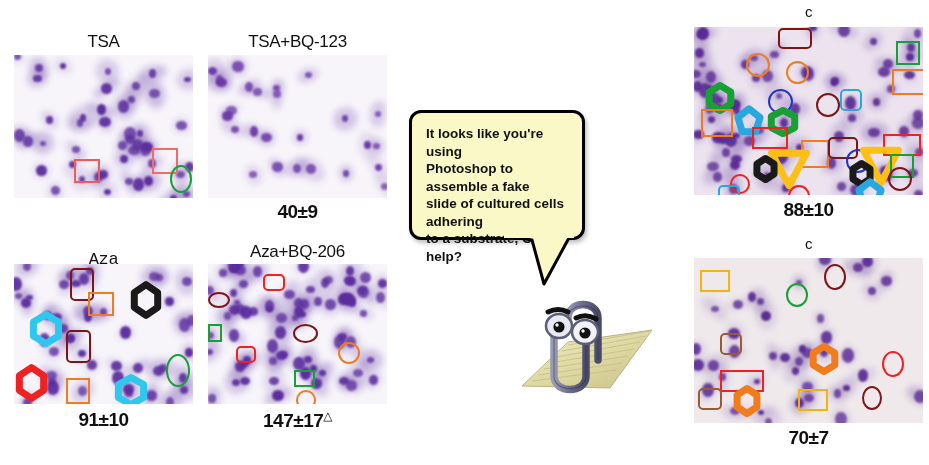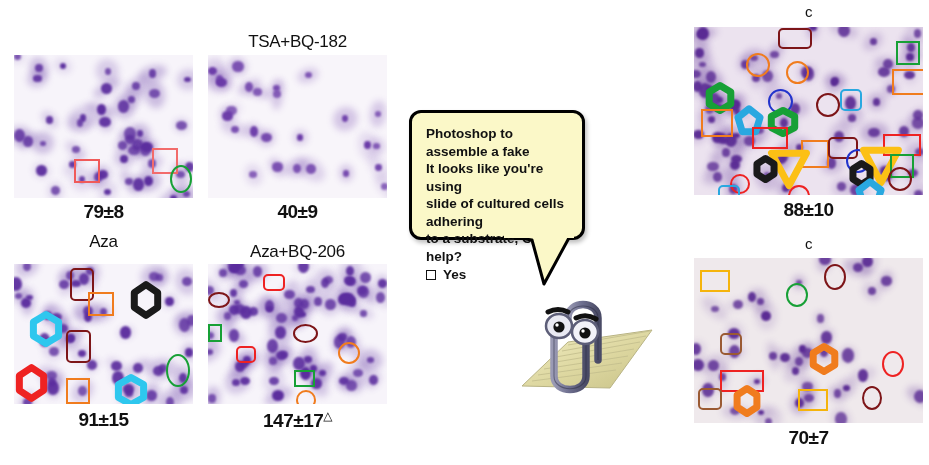--- a/index.html
+++ b/index.html
@@ -42,20 +42,21 @@
   .cbx{width:10px;height:10px;border:1.6px solid #111;display:inline-block;
        box-sizing:border-box;background:transparent;}
 
   .clippy{position:absolute;}
 </style>
 </head>
 <body>
 
 <div id="panels">
     <div class="panel-wrap" style="left: 0px; top: 0px; width: 929px; height: 465px; pointer-events: none;">
+      <div class="panel-title" style="position: absolute; left: 14px; top: 33px; width: 179px;">TSA</div>
       <div class="micrograph" style="position: absolute; left: 14px; top: 55px; width: 179px; height: 143px; background: rgb(247, 244, 250);">
         <div class="cell" style="left: 39.8591px; top: 4.17781px; width: 18.2523px; height: 13.6184px; background: rgb(91, 45, 158); opacity: 0.14; filter: blur(3.5px); transform: rotate(27deg);"></div>
         <div class="cell" style="left: 45.5223px; top: 7.51214px; width: 6.92591px; height: 6.94971px; background: rgb(91, 45, 158); opacity: 0.96; filter: blur(0.8px);"></div>
         <div class="cell" style="left: 19.1408px; top: 107.975px; width: 16.9582px; height: 15.1712px; background: rgb(91, 45, 158); opacity: 0.16; filter: blur(3.5px); transform: rotate(28deg);"></div>
         <div class="cell" style="left: 22.442px; top: 110.217px; width: 10.3559px; height: 10.6857px; background: rgb(91, 45, 158); opacity: 0.94; filter: blur(0.8px);"></div>
         <div class="cell" style="left: 50.0144px; top: 88.7718px; width: 24.0853px; height: 11.9054px; background: rgb(91, 45, 158); opacity: 0.2; filter: blur(3.5px); transform: rotate(37deg);"></div>
         <div class="cell" style="left: 57.857px; top: 91.3202px; width: 8.39998px; height: 6.80865px; background: rgb(91, 45, 158); opacity: 0.75; filter: blur(0.8px);"></div>
         <div class="cell" style="left: -3.79911px; top: -6.12066px; width: 14.2318px; height: 14.7693px; background: rgb(91, 45, 158); opacity: 0.14; filter: blur(3.5px); transform: rotate(146deg);"></div>
         <div class="cell" style="left: -0.273975px; top: -2.39228px; width: 7.1815px; height: 7.31252px; background: rgb(91, 45, 158); opacity: 0.76; filter: blur(0.8px);"></div>
         <div class="cell" style="left: 116.67px; top: 119.186px; width: 16.2669px; height: 20.879px; background: rgb(91, 45, 158); opacity: 0.17; filter: blur(3.5px); transform: rotate(68deg);"></div>
@@ -139,24 +140,23 @@
         <div class="cell" style="left: 102.404px; top: 94.2057px; width: 15.7107px; height: 19.5624px; background: rgb(91, 45, 158); opacity: 0.24; filter: blur(3.5px); transform: rotate(107deg);"></div>
         <div class="cell" style="left: 106.37px; top: 99.7874px; width: 7.77926px; height: 8.39902px; background: rgb(91, 45, 158); opacity: 0.96; filter: blur(0.8px);"></div>
         <div class="cell" style="left: 125.771px; top: 28.5239px; width: 29.2971px; height: 20.3862px; background: rgb(91, 45, 158); opacity: 0.28; filter: blur(3.5px); transform: rotate(79deg);"></div>
         <div class="cell" style="left: 134.708px; top: 34.0366px; width: 11.4234px; height: 9.36076px; background: rgb(91, 45, 158); opacity: 0.76; filter: blur(0.8px);"></div>
         <div class="cell" style="left: 107.467px; top: 70.5749px; width: 16.5047px; height: 15.1997px; background: rgb(91, 45, 158); opacity: 0.18; filter: blur(3.5px); transform: rotate(164deg);"></div>
         <div class="cell" style="left: 109.726px; top: 71.5711px; width: 11.9871px; height: 13.2074px; background: rgb(91, 45, 158); opacity: 0.75; filter: blur(0.8px);"></div>
         <div class="ann rect" style="border: 2.4px solid rgb(240, 90, 90); position: absolute; box-sizing: border-box; left: 60px; top: 104px; width: 26px; height: 24px;"></div>
         <div class="ann rect" style="border: 2.4px solid rgb(242, 107, 107); position: absolute; box-sizing: border-box; left: 138px; top: 93px; width: 26px; height: 26px;"></div>
         <div class="ann ellipse" style="border: 2.4px solid rgb(23, 160, 54); border-radius: 50%; position: absolute; box-sizing: border-box; left: 156px; top: 110px; width: 22px; height: 28px;"></div>
       </div>
-      <div class="panel-value" style="position: absolute; left: 14px; top: 202px; width: 179px;"><span>79±8</span></div>
     </div>
     <div class="panel-wrap" style="left: 0px; top: 0px; width: 929px; height: 465px; pointer-events: none;">
-      <div class="panel-title" style="position: absolute; left: 208px; top: 33px; width: 179px;">TSA+BQ-182</div>
+      <div class="panel-title" style="position: absolute; left: 208px; top: 33px; width: 179px;">TSA+BQ-123</div>
       <div class="micrograph" style="position: absolute; left: 208px; top: 55px; width: 179px; height: 143px; background: rgb(248, 245, 250);">
         <div class="cell" style="left: 28.1032px; top: 25.0848px; width: 26.559px; height: 13.1937px; background: rgb(106, 58, 168); opacity: 0.19; filter: blur(3.5px); transform: rotate(151deg);"></div>
         <div class="cell" style="left: 37.4155px; top: 26.7317px; width: 7.93421px; height: 9.89984px; background: rgb(106, 58, 168); opacity: 0.82; filter: blur(0.8px);"></div>
         <div class="cell" style="left: 50.1134px; top: 73.9516px; width: 16.7111px; height: 16.9367px; background: rgb(106, 58, 168); opacity: 0.26; filter: blur(3.5px); transform: rotate(78deg);"></div>
         <div class="cell" style="left: 52.5501px; top: 77.5498px; width: 11.8378px; height: 9.74024px; background: rgb(106, 58, 168); opacity: 0.88; filter: blur(0.8px);"></div>
         <div class="cell" style="left: 79.5369px; top: 101.345px; width: 18.3317px; height: 23.7838px; background: rgb(106, 58, 168); opacity: 0.25; filter: blur(3.5px); transform: rotate(73deg);"></div>
         <div class="cell" style="left: 84.5751px; top: 108.678px; width: 8.25532px; height: 9.11763px; background: rgb(106, 58, 168); opacity: 0.81; filter: blur(0.8px);"></div>
         <div class="cell" style="left: 84.7188px; top: 75.1488px; width: 15.0222px; height: 14.5818px; background: rgb(106, 58, 168); opacity: 0.22; filter: blur(3.5px); transform: rotate(91deg);"></div>
         <div class="cell" style="left: 88.9744px; top: 78.9034px; width: 6.51117px; height: 7.07262px; background: rgb(106, 58, 168); opacity: 0.98; filter: blur(0.8px);"></div>
         <div class="cell" style="left: 36.5631px; top: 108.639px; width: 17.2523px; height: 21.7043px; background: rgb(106, 58, 168); opacity: 0.15; filter: blur(3.5px); transform: rotate(161deg);"></div>
@@ -200,21 +200,21 @@
         <div class="cell" style="left: 89.4939px; top: 12.934px; width: 21.7884px; height: 14.4438px; background: rgb(106, 58, 168); opacity: 0.23; filter: blur(3.5px); transform: rotate(160deg);"></div>
         <div class="cell" style="left: 96.8496px; top: 17.1159px; width: 7.07689px; height: 6.08px; background: rgb(106, 58, 168); opacity: 0.8; filter: blur(0.8px);"></div>
         <div class="cell" style="left: 11.0814px; top: 52.4375px; width: 16.3585px; height: 17.3429px; background: rgb(106, 58, 168); opacity: 0.22; filter: blur(3.5px); transform: rotate(155deg);"></div>
         <div class="cell" style="left: 13.6463px; top: 56.3551px; width: 11.2287px; height: 9.50759px; background: rgb(106, 58, 168); opacity: 0.97; filter: blur(0.8px);"></div>
         <div class="cell" style="left: 34.0824px; top: 31.1941px; width: 30.861px; height: 10.7429px; background: rgb(106, 58, 168); opacity: 0.26; filter: blur(3.5px); transform: rotate(17deg);"></div>
         <div class="cell" style="left: 44.6563px; top: 32.6145px; width: 9.71308px; height: 7.90195px; background: rgb(106, 58, 168); opacity: 0.76; filter: blur(0.8px);"></div>
       </div>
       <div class="panel-value" style="position: absolute; left: 208px; top: 202px; width: 179px;"><span>40±9</span></div>
     </div>
     <div class="panel-wrap" style="left: 0px; top: 0px; width: 929px; height: 465px; pointer-events: none;">
-      <div class="panel-title" style="position: absolute; left: 14px; top: 233px; width: 179px;">Aza</div>
+      <div class="panel-title" style="position: absolute; left: 14px; top: 251px; width: 179px; font-family: Liberation Mono, monospace;">Aza</div>
       <div class="micrograph" style="position: absolute; left: 14px; top: 264px; width: 179px; height: 140px; background: rgb(247, 244, 250);">
         <div class="cell" style="left: 25.3472px; top: 44.893px; width: 16.8657px; height: 12.769px; background: rgb(91, 45, 158); opacity: 0.24; filter: blur(3.5px); transform: rotate(94deg);"></div>
         <div class="cell" style="left: 29.3088px; top: 46.8418px; width: 8.94251px; height: 8.87138px; background: rgb(91, 45, 158); opacity: 0.97; filter: blur(0.8px);"></div>
         <div class="cell" style="left: 81.086px; top: 38.8947px; width: 16.4639px; height: 18.7023px; background: rgb(91, 45, 158); opacity: 0.21; filter: blur(3.5px); transform: rotate(128deg);"></div>
         <div class="cell" style="left: 85.6582px; top: 44.1696px; width: 7.31966px; height: 8.15243px; background: rgb(91, 45, 158); opacity: 0.82; filter: blur(0.8px);"></div>
         <div class="cell" style="left: 100.059px; top: 118.154px; width: 30.5782px; height: 21.6622px; background: rgb(91, 45, 158); opacity: 0.15; filter: blur(3.5px); transform: rotate(110deg);"></div>
         <div class="cell" style="left: 111.293px; top: 125.342px; width: 8.11065px; height: 7.28625px; background: rgb(91, 45, 158); opacity: 0.87; filter: blur(0.8px);"></div>
         <div class="cell" style="left: -5.76325px; top: 12.9857px; width: 15.8127px; height: 14.3944px; background: rgb(91, 45, 158); opacity: 0.15; filter: blur(3.5px); transform: rotate(35deg);"></div>
         <div class="cell" style="left: -3.7773px; top: 13.3495px; width: 11.8408px; height: 13.6669px; background: rgb(91, 45, 158); opacity: 0.93; filter: blur(0.8px);"></div>
         <div class="cell" style="left: 135.456px; top: 95.797px; width: 18.2378px; height: 22.5297px; background: rgb(91, 45, 158); opacity: 0.13; filter: blur(3.5px); transform: rotate(73deg);"></div>
@@ -312,21 +312,21 @@
         <div class="ann round" style="border: 2.4px solid rgb(125, 21, 24); border-radius: 5px; position: absolute; box-sizing: border-box; left: 52px; top: 66px; width: 25px; height: 33px;"></div>
         <div class="ann ellipse" style="border: 2.4px solid rgb(23, 160, 54); border-radius: 50%; position: absolute; box-sizing: border-box; left: 152px; top: 90px; width: 24px; height: 33px;"></div>
         <svg viewBox="0 0 100 100" preserveAspectRatio="none" style="overflow: visible; position: absolute; box-sizing: border-box; left: 4px; top: 103px; width: 27px; height: 32px;">
           <polygon points="50,2 95,27 95,73 50,98 5,73 5,27" fill="none" stroke="#ee2222" stroke-width="7" vector-effect="non-scaling-stroke" stroke-linejoin="round"></polygon>
         </svg>
         <div class="ann rect" style="border: 2.4px solid rgb(240, 124, 30); position: absolute; box-sizing: border-box; left: 52px; top: 114px; width: 24px; height: 26px;"></div>
         <svg viewBox="0 0 100 100" preserveAspectRatio="none" style="overflow: visible; position: absolute; box-sizing: border-box; left: 103px; top: 113px; width: 28px; height: 28px;">
           <polygon points="50,2 95,27 95,73 50,98 5,73 5,27" fill="none" stroke="#2ec7ee" stroke-width="7" vector-effect="non-scaling-stroke" stroke-linejoin="round"></polygon>
         </svg>
       </div>
-      <div class="panel-value" style="position: absolute; left: 14px; top: 410px; width: 179px;"><span>91±15</span></div>
+      <div class="panel-value" style="position: absolute; left: 14px; top: 410px; width: 179px;"><span>91±10</span></div>
     </div>
     <div class="panel-wrap" style="left: 0px; top: 0px; width: 929px; height: 465px; pointer-events: none;">
       <div class="panel-title" style="position: absolute; left: 208px; top: 243px; width: 179px;">Aza+BQ-206</div>
       <div class="micrograph" style="position: absolute; left: 208px; top: 264px; width: 179px; height: 140px; background: rgb(247, 244, 250);">
         <div class="cell" style="left: 13.5912px; top: 65.3659px; width: 25.1724px; height: 12.3443px; background: rgb(91, 45, 158); opacity: 0.29; filter: blur(3.5px); transform: rotate(38deg);"></div>
         <div class="cell" style="left: 21.202px; top: 65.3866px; width: 9.95081px; height: 12.3027px; background: rgb(91, 45, 158); opacity: 0.84; filter: blur(0.8px);"></div>
         <div class="cell" style="left: 112.059px; top: 5.56685px; width: 16.2168px; height: 20.4679px; background: rgb(91, 45, 158); opacity: 0.15; filter: blur(3.5px); transform: rotate(178deg);"></div>
         <div class="cell" style="left: 115.766px; top: 11.8193px; width: 8.80152px; height: 7.96305px; background: rgb(91, 45, 158); opacity: 0.75; filter: blur(0.8px);"></div>
         <div class="cell" style="left: 129.582px; top: -2.66129px; width: 24.8246px; height: 19.5406px; background: rgb(91, 45, 158); opacity: 0.2; filter: blur(3.5px); transform: rotate(147deg);"></div>
         <div class="cell" style="left: 138.011px; top: 2.36027px; width: 7.96599px; height: 9.49749px; background: rgb(91, 45, 158); opacity: 0.92; filter: blur(0.8px);"></div>
@@ -778,28 +778,24 @@
         </svg>
         <div class="ann rect" style="border: 2.4px solid rgb(245, 180, 12); position: absolute; box-sizing: border-box; left: 104px; top: 131px; width: 30px; height: 22px;"></div>
         <div class="ann ellipse" style="border: 2.4px solid rgb(125, 21, 24); border-radius: 50%; position: absolute; box-sizing: border-box; left: 168px; top: 128px; width: 20px; height: 24px;"></div>
       </div>
       <div class="panel-value" style="position: absolute; left: 694px; top: 428px; width: 229px;"><span>70±7</span></div>
     </div>
   </div>
 
 <div class="bubble" id="bubble" style="left: 409px; top: 110px; width: 176px; height: 130px; background: rgb(251, 248, 200); border-color: rgb(0, 0, 0);">
   <div class="bubble-text">
+    <p>It looks like you're using</p>
     <p>Photoshop to assemble a fake</p>
-    <p>It looks like you're using</p>
     <p>slide of cultured cells adhering</p>
     <p>to a substrate, Can I help?</p>
-    <div class="opt">
-      <span class="cbx"></span>
-      <span>Yes</span>
-    </div>
   </div>
 </div>
 <svg class="bubble-tail-svg" id="bubble-tail" style="position: absolute; left: 504px; top: 234px;" width="70" height="52" viewBox="0 0 70 52">
   <path d="M2,2 L66,2 L40,50 L28,6 Z" fill="#fbf8c8" stroke="#000" stroke-width="3" stroke-linejoin="round"></path>
   <rect x="0" y="0" width="70" height="4" fill="#fbf8c8"></rect>
 </svg>
 
 <svg class="clippy" id="clippy" viewBox="0 0 150 112" width="150" height="112" style="left: 506px; top: 290px;">
   <defs>
     <linearGradient id="padg" x1="0" y1="0" x2="1" y2="1">

